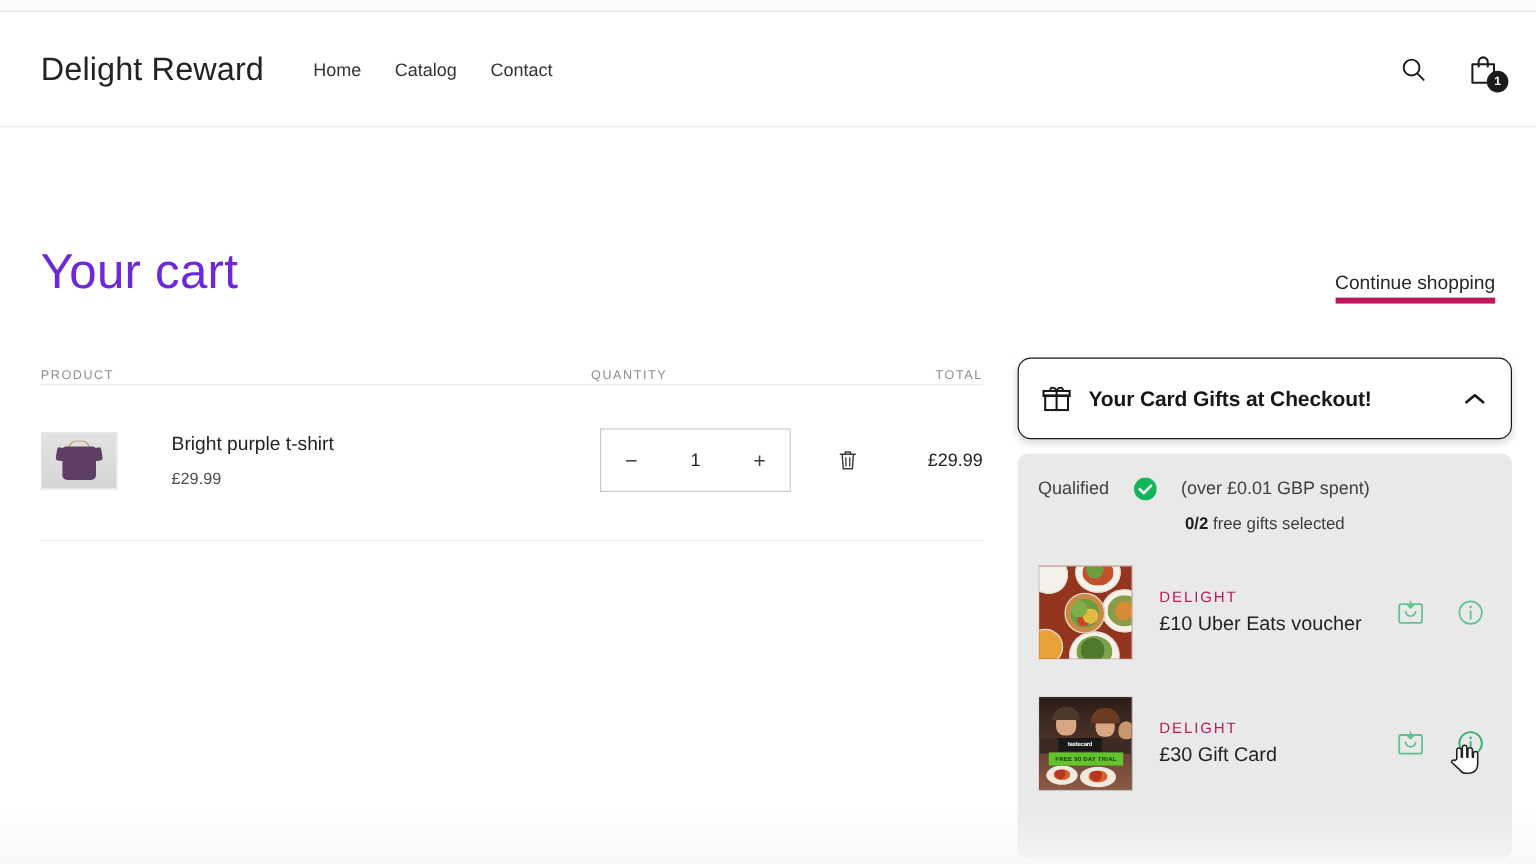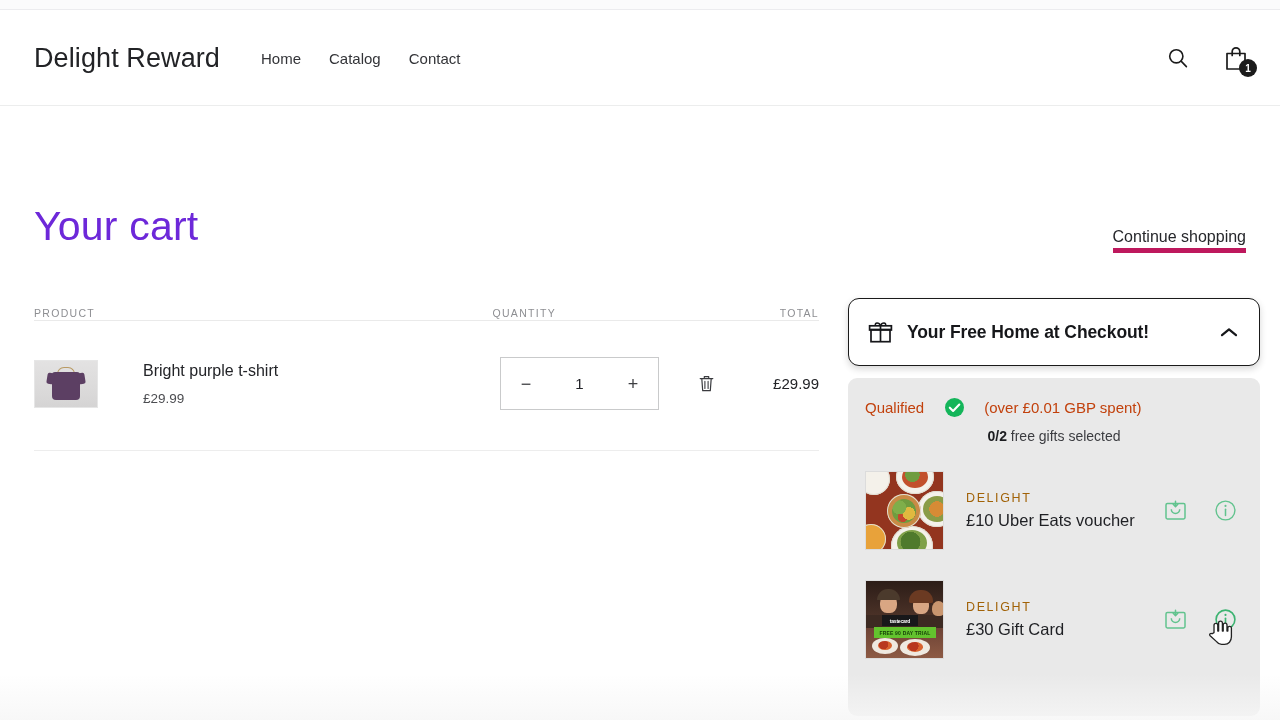--- a/index.html
+++ b/index.html
@@ -237,21 +237,21 @@
   .gift-body {
     margin-top: 12px;
     background: #e9e9e9;
     border-radius: 9px;
     padding: 20px 17px 26px 17px;
     min-height: 338px;
   }
   .qualified-line {
     display: flex; align-items: center;
     font-size: 15px;
-    color: #c2410c;
+    color: #404040;
     white-space: nowrap;
     gap: 14px;
   }
   .check-badge {
     margin: 0 6px 0 7px;
     display: flex; align-items: center;
   }
   .selected-line {
     margin-top: 11px;
     font-size: 14px;
@@ -360,21 +360,21 @@
   }
   .gt-dine .trial-banner span {
     font-size: 5px; color:#123b06; font-weight:700;
     letter-spacing:.2px; white-space:nowrap;
   }
 
   .gift-text { margin-left: 22px; flex: 1; }
   .gift-brand {
     font-size: 12.5px;
     letter-spacing: 1.6px;
-    color: #a16207;
+    color: #be185d;
     text-transform: uppercase;
     margin-bottom: 6px;
   }
   .gift-name {
     font-size: 16.5px;
     color: #1f2024;
   }
   .gift-actions {
     display: flex; align-items: center;
     gap: 24px;
@@ -492,21 +492,21 @@
     <div class="gift-widget">
 
       <div class="gift-header">
         <svg width="25" height="25" viewBox="0 0 25 25">
           <rect x="3" y="9.5" width="19" height="12.2" fill="none" stroke="#16171a" stroke-width="1.7"></rect>
           <rect x="1.6" y="5.8" width="21.8" height="4.2" fill="none" stroke="#16171a" stroke-width="1.7"></rect>
           <line x1="12.5" y1="5.8" x2="12.5" y2="21.7" stroke="#16171a" stroke-width="1.7"></line>
           <path d="M12.5 5.8c-1.3-3.6-6.3-3.6-5 0" fill="none" stroke="#16171a" stroke-width="1.5"></path>
           <path d="M12.5 5.8c1.3-3.6 6.3-3.6 5 0" fill="none" stroke="#16171a" stroke-width="1.5"></path>
         </svg>
-        <div class="gift-header-title">Your Free Home at Checkout!</div>
+        <div class="gift-header-title">Your Card Gifts at Checkout!</div>
         <div class="chevron">
           <svg width="20" height="13" viewBox="0 0 20 13">
             <path d="M3 9.2L10 3.4l7 5.8" fill="none" stroke="#16171a" stroke-width="2.2" stroke-linecap="round" stroke-linejoin="round"></path>
           </svg>
         </div>
       </div>
 
       <div class="gift-body">
 
         <div class="qualified-line">

